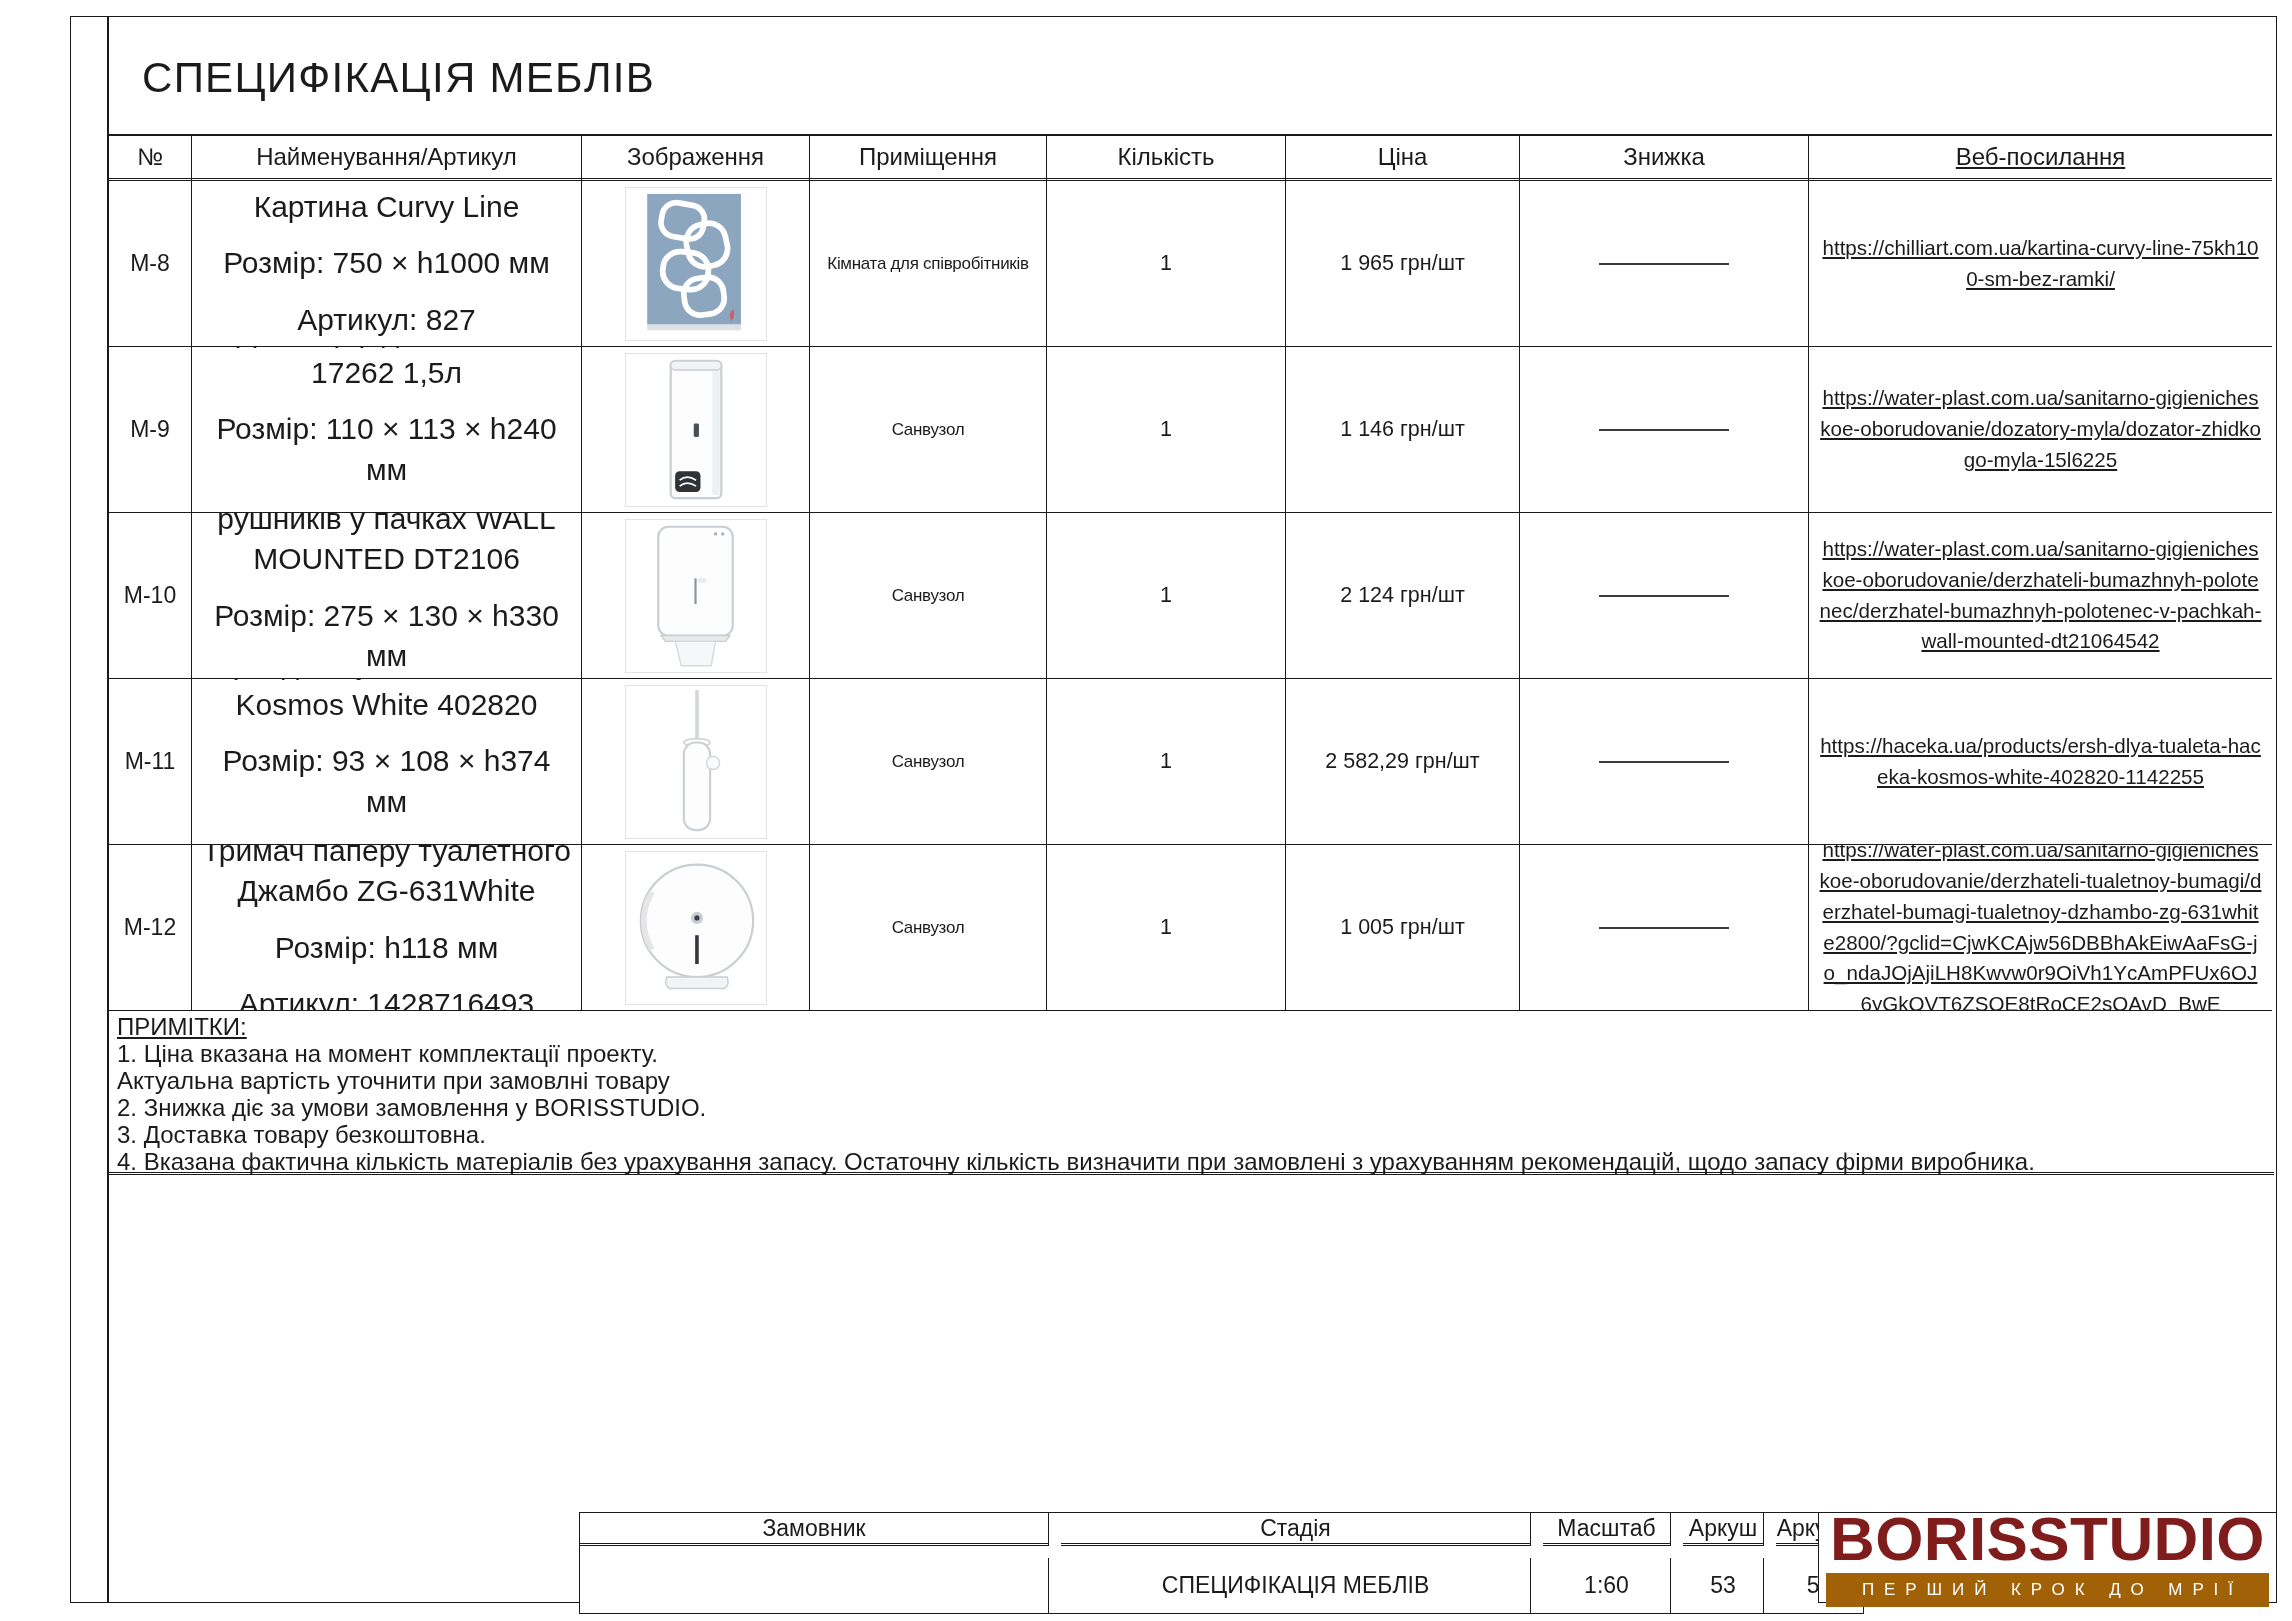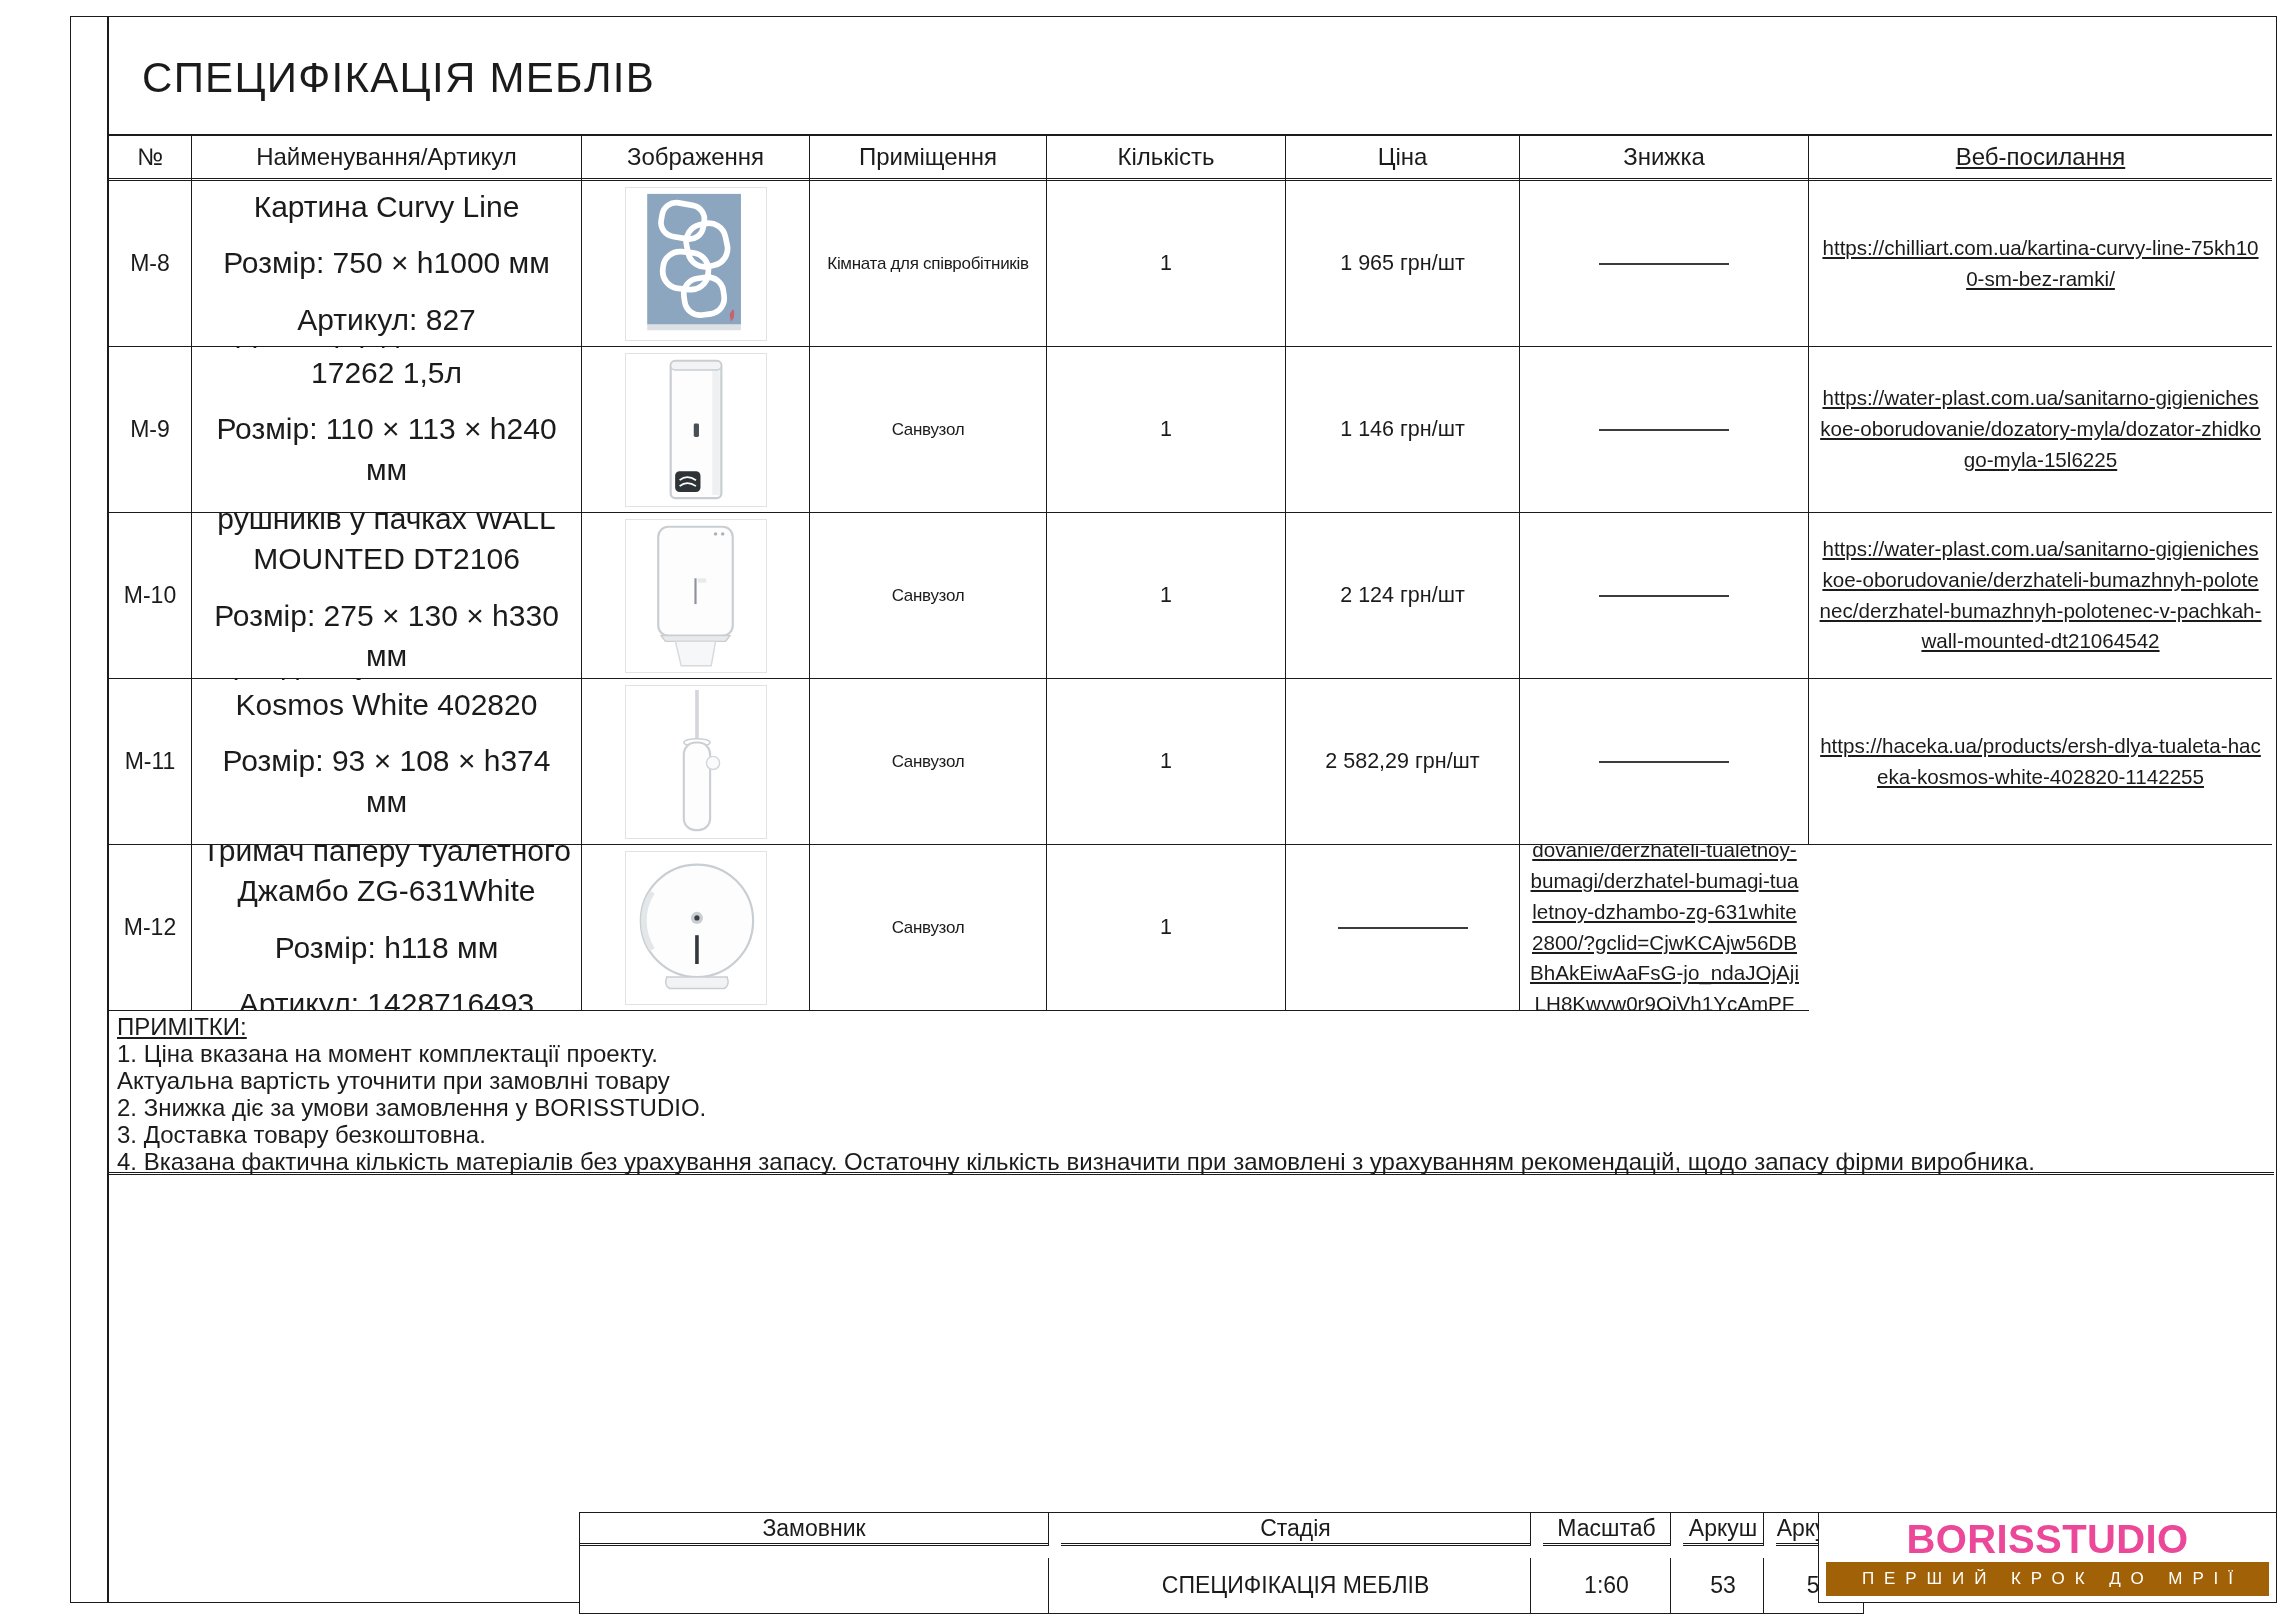--- a/index.html
+++ b/index.html
@@ -43,21 +43,21 @@
       border:1.8px solid #1b1b1b;background:#fff;gap:12px;}
   .fc{border-right:1.8px solid #1b1b1b;box-sizing:border-box;display:flex;
       align-items:center;justify-content:center;font-size:23px;overflow:hidden;}
   .fc.last{border-right:none;}
   .fc.head{border-bottom:3.6px double #1b1b1b;}
   .stage-value{font-size:23px;}
 
   .logo{position:absolute;left:1818px;top:1512px;width:459px;height:91px;
         border:1.8px solid #1b1b1b;box-sizing:border-box;background:#fff;
         display:flex;flex-direction:column;align-items:center;justify-content:center;padding:1.8px 7.2px;}
-  .logo-text{font-weight:bold;font-size:40px;line-height:1;letter-spacing:0.4px;white-space:nowrap;color:#ec4899;}
+  .logo-text{font-weight:bold;font-size:62px;line-height:1;letter-spacing:0.4px;white-space:nowrap;color:#7f1d1d;}
   .logo-bar{margin-top:2.7px;background:#a16207;color:#fff;width:100%;text-align:center;
             font-size:17px;letter-spacing:9.9px;text-indent:9.9px;padding:7.2px 0 6.3px;
             box-sizing:border-box;white-space:nowrap;}
 </style>
 </head>
 <body>
 
 <div class="page">
   <div class="frame"></div>
   <div class="margin-line"></div>
@@ -194,20 +194,21 @@
           <path d="M12,24 a37,37 0 0,0 0,40" stroke="#e4e7e9" stroke-width="4" fill="none"></path>
           <circle cx="43" cy="42" r="4.2" fill="#caced2"></circle>
           <circle cx="43" cy="42" r="1.8" fill="#3a3f44"></circle>
           <line x1="43" y1="54" x2="43" y2="74" stroke="#33383d" stroke-width="2.5"></line>
           <path d="M22,83 h42 q2,6 -2,8 h-38 q-4,-2 -2,-8 z" fill="#f2f3f4" stroke="#c9ced2"></path>
         </svg>
       </div>
     </div>
     <div class="c room-cell">Санвузол</div>
     <div class="c qty-cell">1</div>
+    <div class="c price-cell">1 005 грн/шт</div>
     <div class="c">
         <div class="dash"></div>
       </div>
     <div class="c url-cell last">https://water-plast.com.ua/sanitarno-gigienicheskoe-oborudovanie/derzhateli-tualetnoy-bumagi/derzhatel-bumagi-tualetnoy-dzhambo-zg-631white2800/?gclid=CjwKCAjw56DBBhAkEiwAaFsG-jo_ndaJOjAjiLH8Kwvw0r9OiVh1YcAmPFUx6OJ6yGkQVT6ZSQE8tRoCE2sQAvD_BwE</div>
   </div>
 
   <div class="notes">
     <div class="notes-heading">ПРИМІТКИ:</div>
     <div class="notes-line">1. Ціна вказана на момент комплектації проекту.</div>
     <div class="notes-line">Актуальна вартість уточнити при замовлні товару</div>

